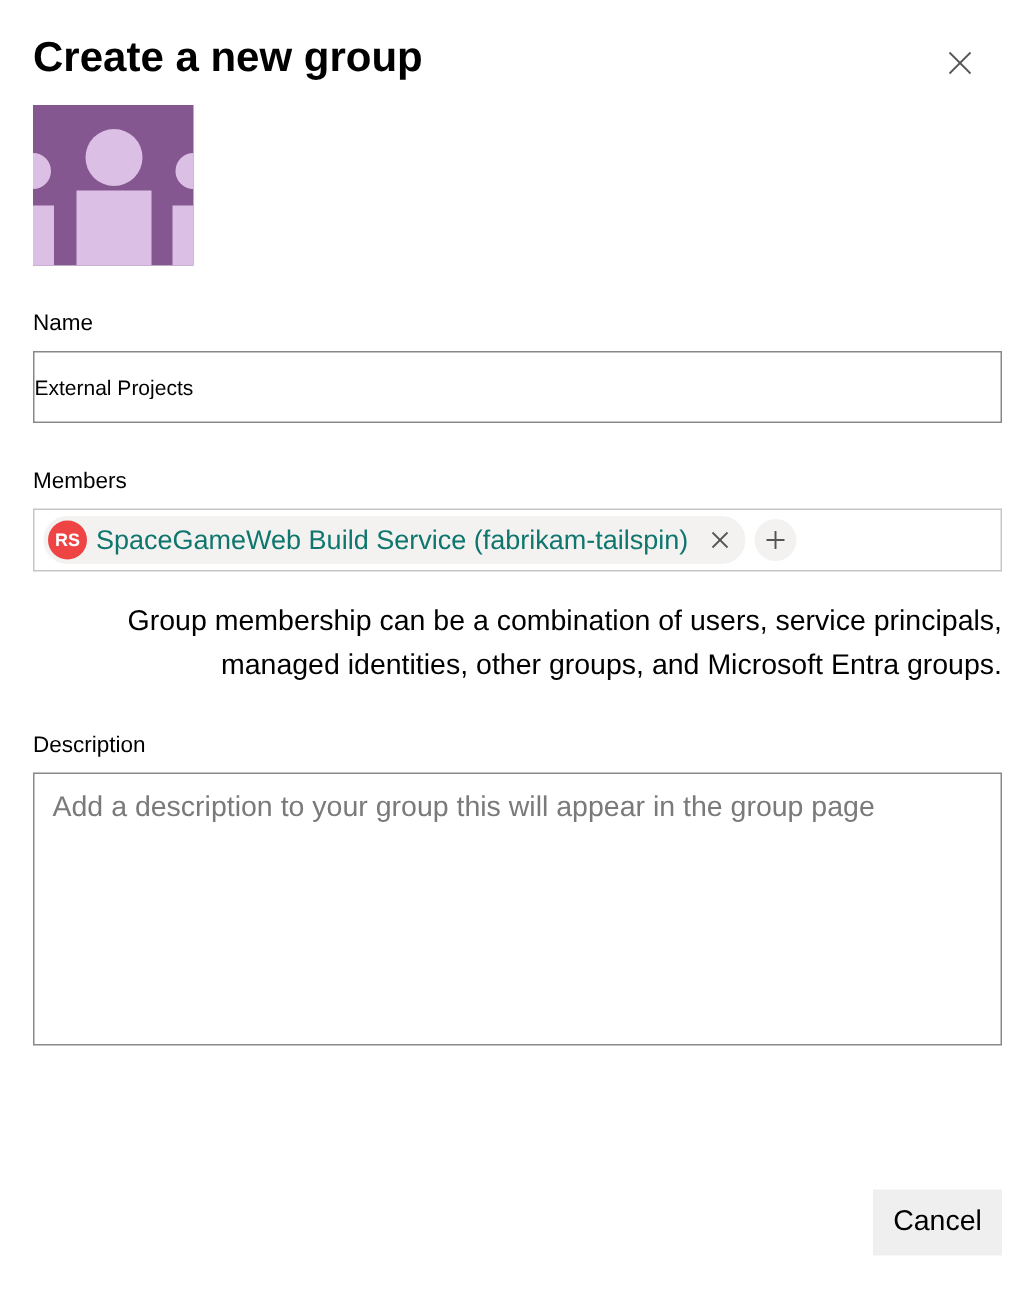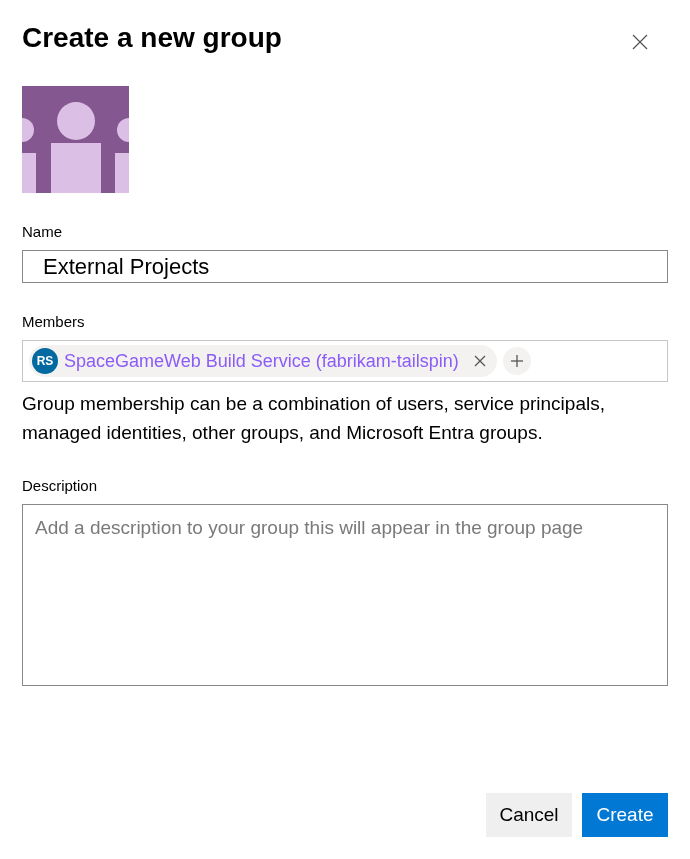--- a/index.html
+++ b/index.html
@@ -9,21 +9,21 @@
       width: 690px;
       height: 859px;
       padding: 22px;
       color: #000;
       position: relative;
     }
     .header {
       display: flex;
       justify-content: space-between;
       align-items: flex-start;
-      margin-bottom: 28px;
+      margin-bottom: 12px;
     }
     .title {
       font-size: 28px;
       font-weight: 600;
       color: #000;
     }
     .close-btn {
       width: 32px;
       height: 32px;
       background: none;
@@ -84,24 +84,24 @@
       bottom: 0; right: -14px;
     }
     .field-label {
       font-size: 15px;
       color: #000;
       margin-bottom: 10px;
       display: block;
     }
     .text-input {
       width: 100%;
-      height: 33px;
+      height: 48px;
       border: 1px solid #8a8886;
-      padding: 0 20px;
-      font-size: 22px;
+      padding: 0 0;
+      font-size: 14px;
       font-family: inherit;
       outline: none;
       margin-bottom: 30px;
     }
     .members-box {
       width: 100%;
       min-height: 40px;
       border: 1px solid #c8c6c4;
       padding: 4px 6px;
       display: flex;
@@ -113,31 +113,31 @@
       display: inline-flex;
       align-items: center;
       background: #f3f2f1;
       border-radius: 16px;
       padding: 3px 6px 3px 3px;
       gap: 6px;
     }
     .member-avatar {
       width: 26px; height: 26px;
       border-radius: 50%;
-      background: #0369a1;
+      background: #ef4444;
       color: #fff;
       font-size: 12px;
       font-weight: 600;
       display: flex;
       align-items: center;
       justify-content: center;
     }
     .member-name {
       font-size: 18px;
-      color: #8b5cf6;
+      color: #0f766e;
       padding-right: 4px;
     }
     .member-remove {
       width: 22px; height: 22px;
       background: none;
       border: none;
       cursor: pointer;
       display: flex;
       align-items: center;
       justify-content: center;
@@ -150,23 +150,24 @@
       border: none;
       cursor: pointer;
       display: flex;
       align-items: center;
       justify-content: center;
       margin-left: 2px;
     }
     .helper-text {
       font-size: 19px;
       color: #000;
-      margin-top: 8px;
+      margin-top: 20px;
       line-height: 1.5;
       margin-bottom: 30px;
+      text-align: right;
     }
     .textarea-input {
       width: 100%;
       height: 182px;
       border: 1px solid #8a8886;
       padding: 12px;
       font-size: 19px;
       font-family: inherit;
       outline: none;
       resize: none;
@@ -237,17 +238,16 @@
     </svg>
   </button>
 </div>
 <p class="helper-text">Group membership can be a combination of users, service principals, managed identities, other groups, and Microsoft Entra groups.</p>
 
 <label class="field-label">Description</label>
 <textarea class="textarea-input" placeholder="Add a description to your group this will appear in the group page" style=""></textarea>
 
 <div class="footer">
   <button class="btn btn-secondary">Cancel</button>
-  <button class="btn btn-primary">Create</button>
 </div>
 
 
 
 
 </body></html>

